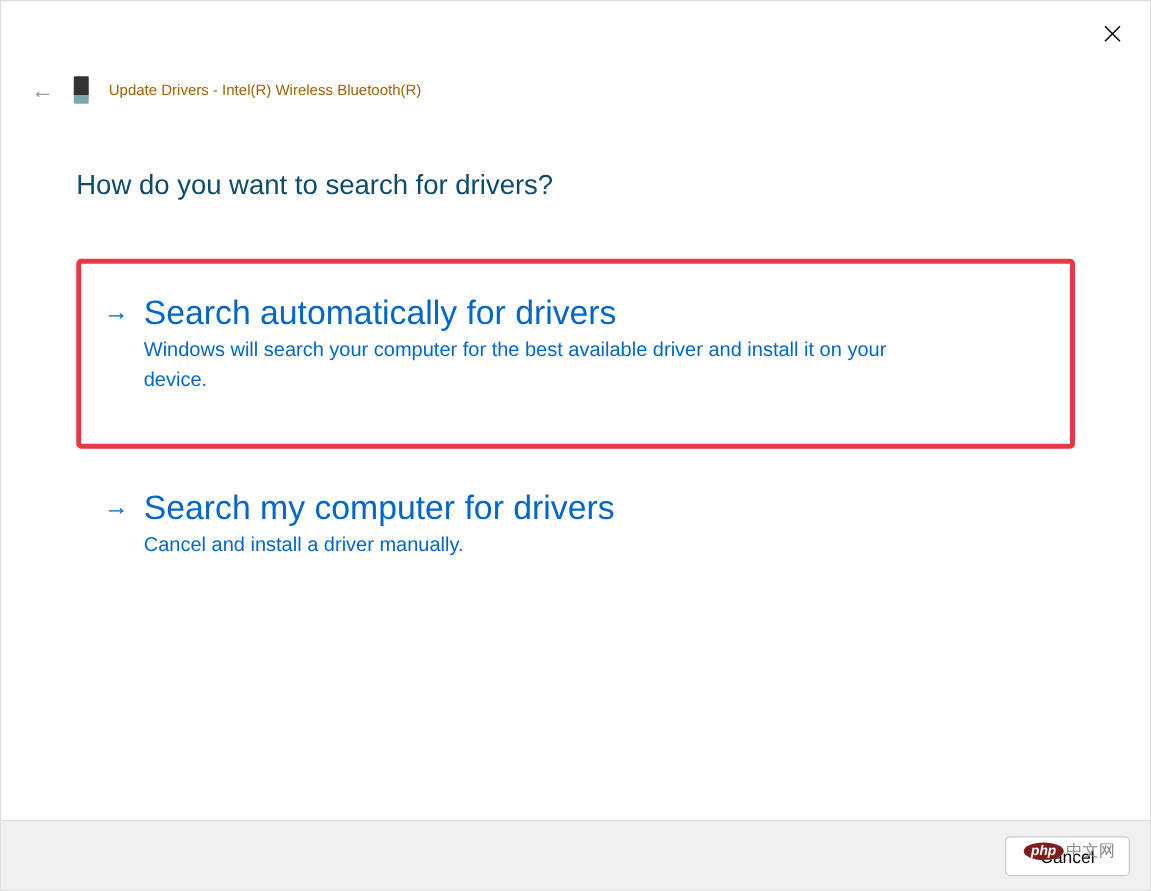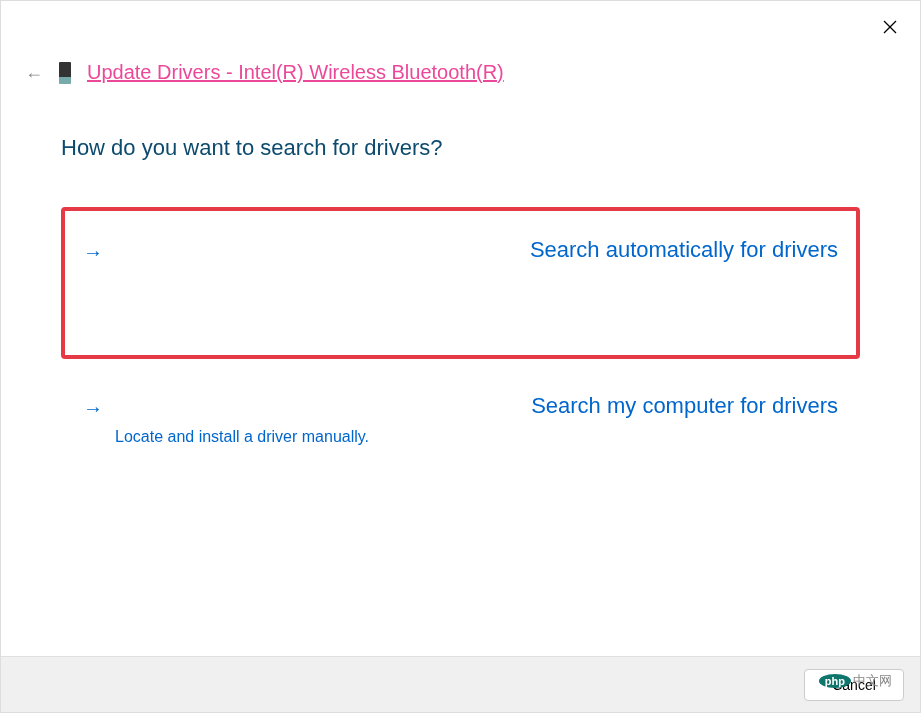--- a/index.html
+++ b/index.html
@@ -43,24 +43,23 @@
       font-size: 18px;
       cursor: default;
     }
     .device-icon {
       width: 12px;
       height: 22px;
       background: linear-gradient(to bottom, #333 0%, #333 70%, #7aa 70%, #7aa 100%);
       border-radius: 1px;
     }
     .header-title {
-      font-size: 20px;
-      color: #ec4899;
-      font-weight: 400;
-      text-decoration: underline;
+      font-size: 12px;
+      color: #a16207;
+      font-weight: 400;
     }
     .question {
       position: absolute;
       top: 134px;
       left: 60px;
       font-size: 22px;
       color: #0c4a6e;
       font-weight: 400;
     }
     .option-container {
@@ -88,26 +87,25 @@
     .option-arrow {
       color: #0066cc;
       font-size: 20px;
       line-height: 30px;
       flex-shrink: 0;
     }
     .option-content {
       flex: 1;
     }
     .option-title {
-      font-size: 22px;
+      font-size: 27px;
       color: #0066cc;
       font-weight: 400;
       line-height: 30px;
       margin-bottom: 4px;
-      text-align: right;
     }
     .option-desc {
       font-size: 16px;
       color: #0066cc;
       font-weight: 400;
       line-height: 24px;
       max-width: 640px;
     }
     .footer {
       position: absolute;
@@ -141,26 +139,27 @@
       bottom: 22px;
       right: 28px;
       font-size: 13px;
       color: #888;
       pointer-events: none;
       display: flex;
       align-items: center;
       gap: 2px;
     }
     .watermark .oval {
-      background: #0f766e;
+      background: #7f1d1d;
       color: #fff;
       border-radius: 50%;
       padding: 1px 6px;
       font-weight: bold;
       font-size: 11px;
+      font-style: italic;
     }
   </style>
 </head>
 <body>
 
 <button class="close-btn">
   <svg width="14" height="14" viewBox="0 0 14 14">
     <line x1="1" y1="1" x2="13" y2="13" stroke="#000" stroke-width="1.2"></line>
     <line x1="13" y1="1" x2="1" y2="13" stroke="#000" stroke-width="1.2"></line>
   </svg>
@@ -172,30 +171,31 @@
   <span class="header-title">Update Drivers - Intel(R) Wireless Bluetooth(R)</span>
 </div>
 
 <div class="question">How do you want to search for drivers?</div>
 
 <div class="option-container option-1">
   <div class="option-row">
     <span class="option-arrow">→</span>
     <div class="option-content">
       <div class="option-title">Search automatically for drivers</div>
+      <div class="option-desc">Windows will search your computer for the best available driver and install it on your device.</div>
     </div>
   </div>
 </div>
 
 <div class="option-container option-2">
   <div class="option-row">
     <span class="option-arrow">→</span>
     <div class="option-content">
       <div class="option-title">Search my computer for drivers</div>
-      <div class="option-desc">Locate and install a driver manually.</div>
+      <div class="option-desc">Cancel and install a driver manually.</div>
     </div>
   </div>
 </div>
 
 <div class="footer">
   <button class="cancel-btn">
     <span>Cancel</span>
   </button>
 </div>
 

